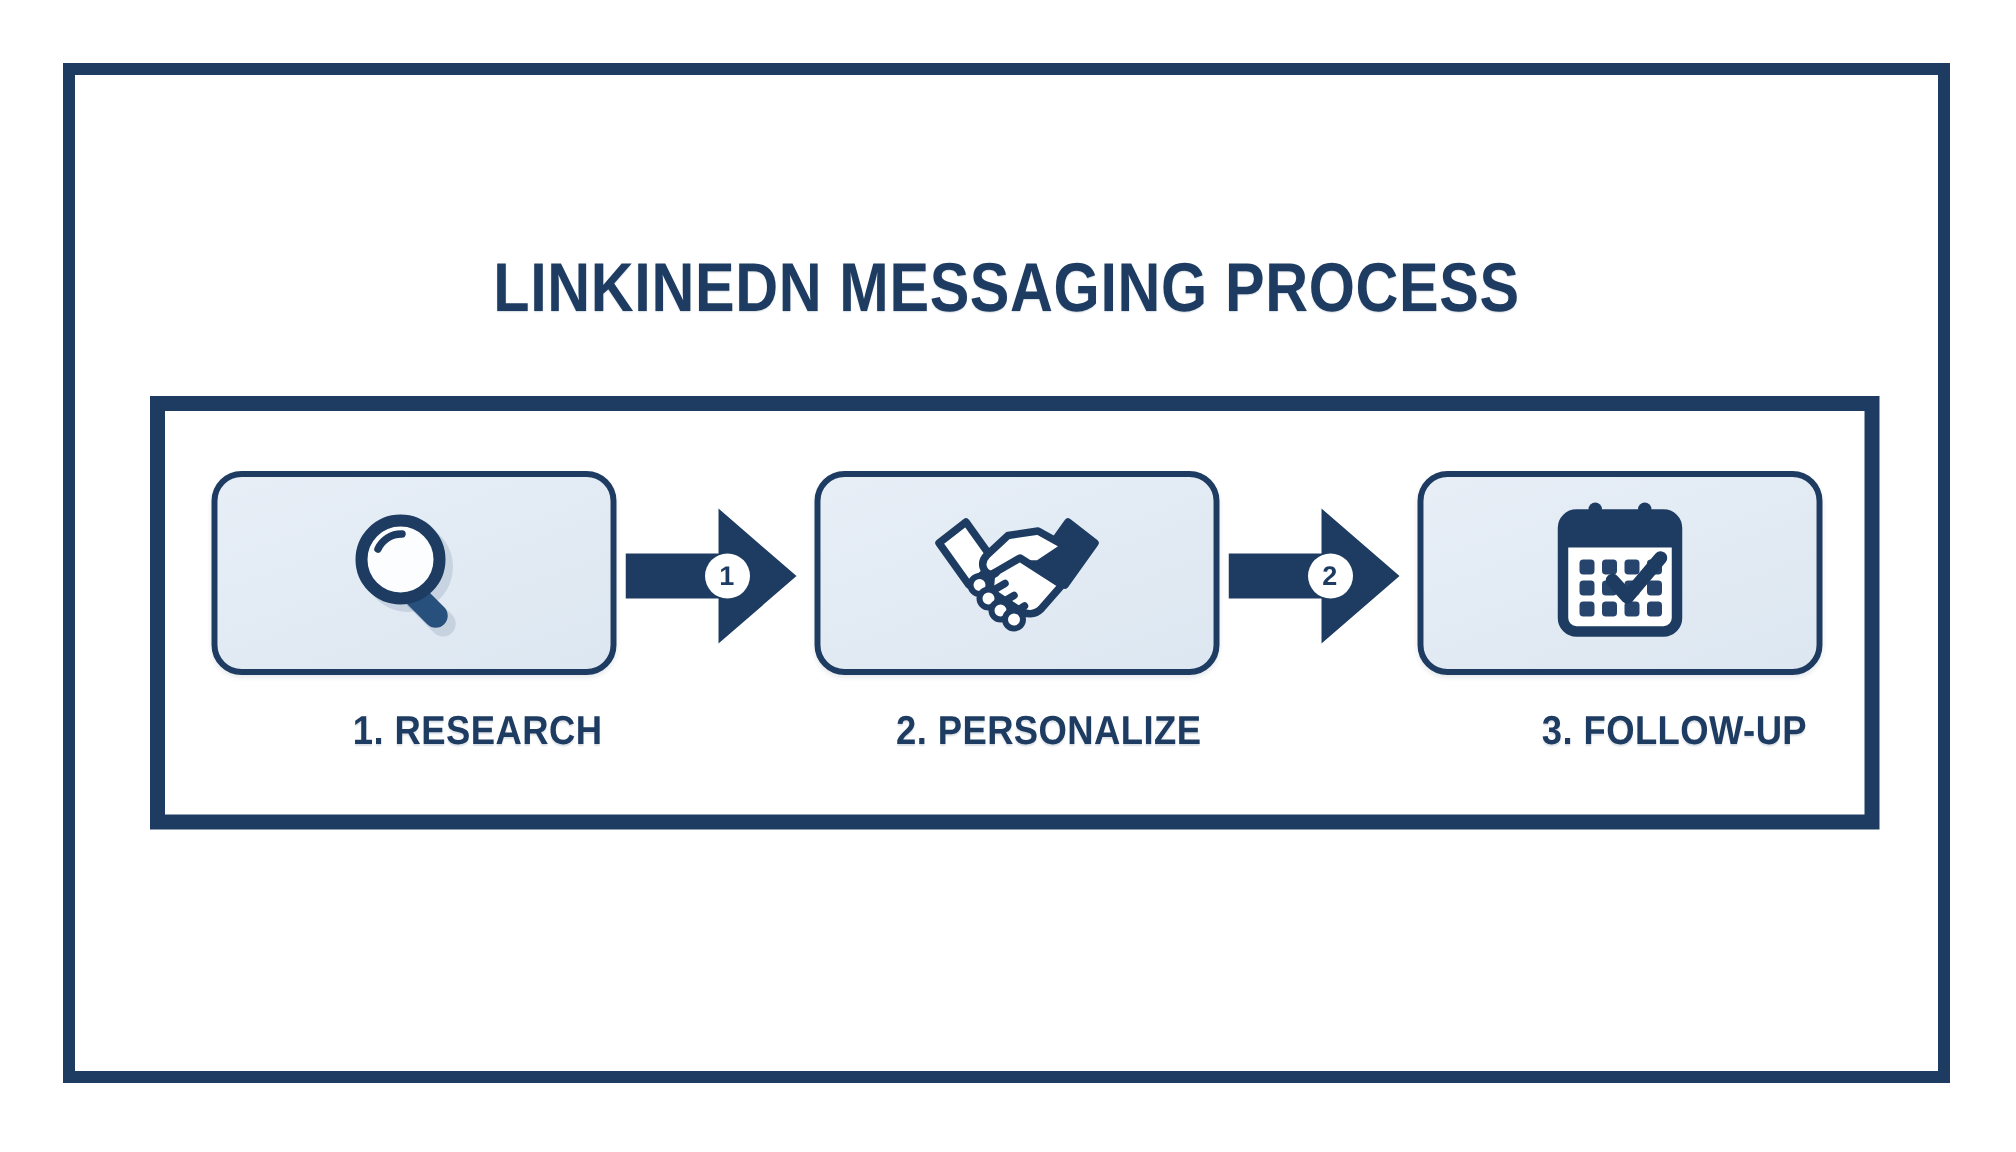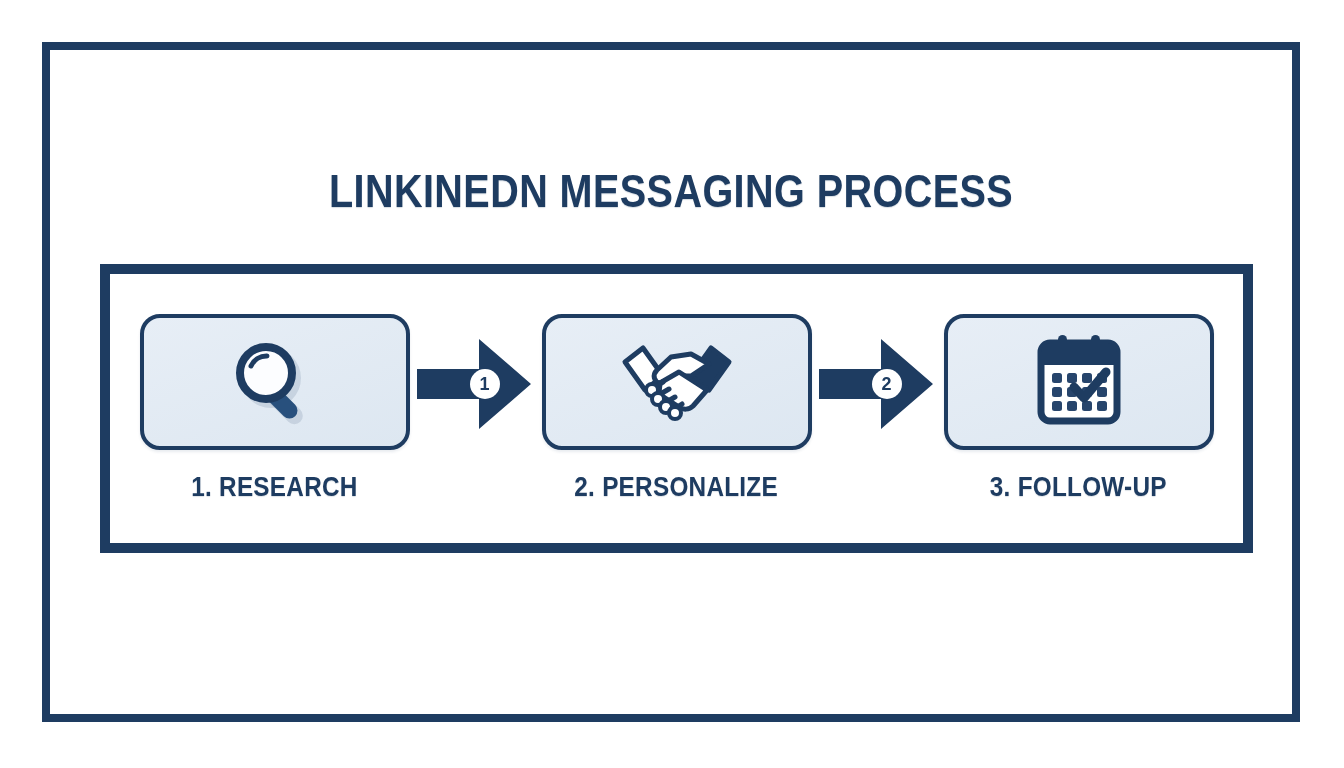--- a/index.html
+++ b/index.html
@@ -73,21 +73,21 @@
     height: 100%;
     display: flex;
     flex-direction: row;
     align-items: center;
     justify-content: center;
   }
 
   .step {
     display: flex;
     flex-direction: column;
-    align-items: center;
+    align-items: flex-end;
     width: 272px;
     flex: 0 0 auto;
   }
 
   .step-card {
     box-sizing: border-box;
     width: 270px;
     height: 136px;
     border: 4px solid #1e3c61;
     border-radius: 20px;

